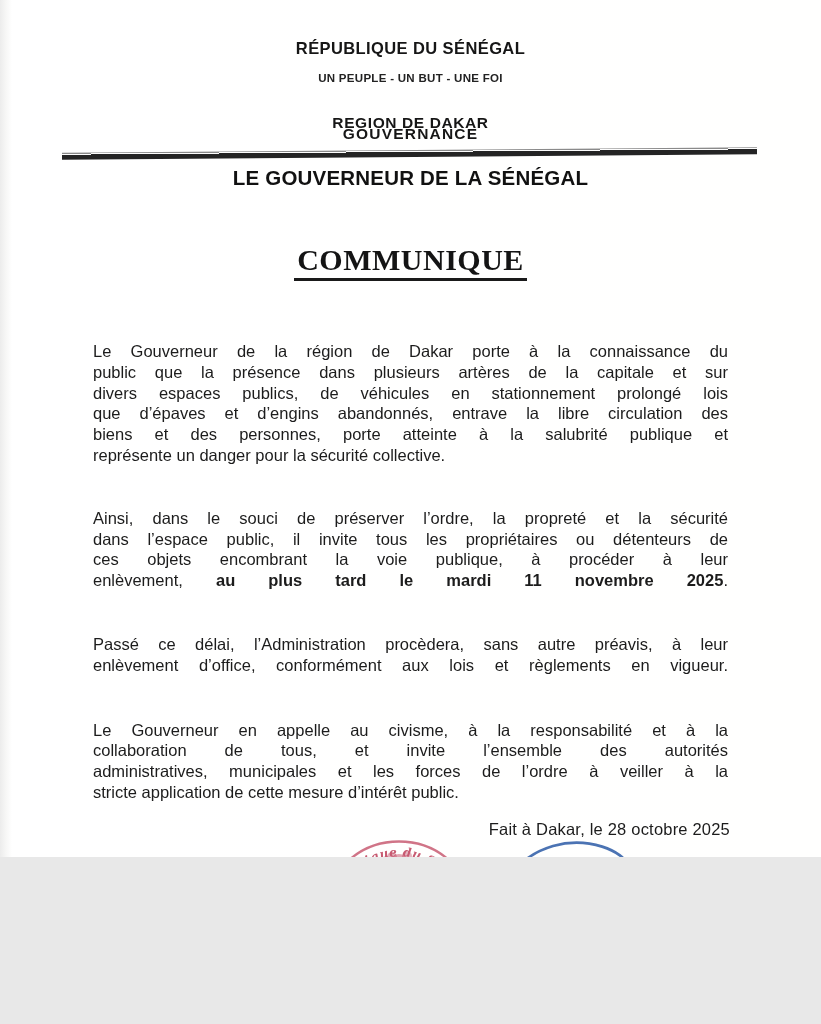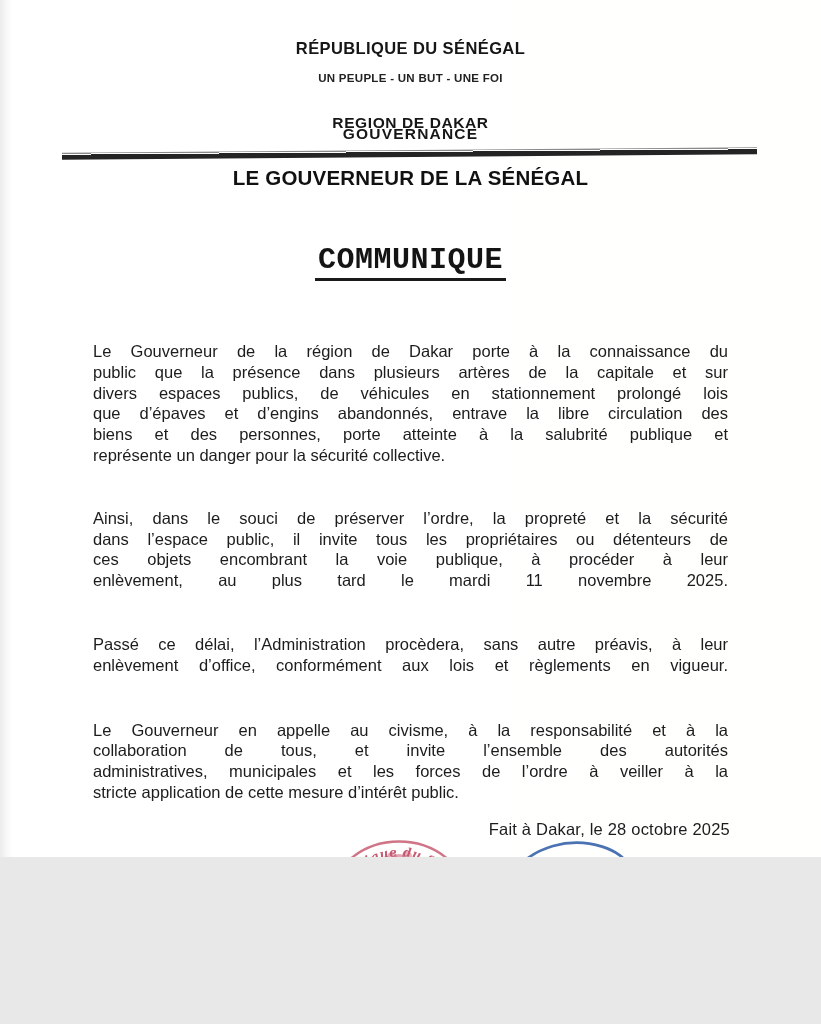--- a/index.html
+++ b/index.html
@@ -19,36 +19,36 @@
   .h-gov{top:125px;font-size:15.5px;font-weight:bold;letter-spacing:1.2px;color:#161616;}
   .bar{
     position:absolute;top:150px;left:62px;width:695px;height:7px;
     background:linear-gradient(#8a8a8a 0 1px,#fdfdfd 1px 2px,#242424 2px 100%);
     transform:rotate(-0.45deg);
   }
   .h-issuer{top:166px;font-size:20.5px;font-weight:bold;letter-spacing:.2px;color:#111;}
   .title-wrap{top:243px;}
   .title-wrap span{
     display:inline-block;
-    font-family:Liberation Mono, monospace;
+    font-family:Liberation Serif, serif;
     font-size:30px;font-weight:bold;letter-spacing:.5px;color:#141414;
     border-bottom:3.5px solid #1a1a1a;
     padding:0 3px 1px 3px;
   }
   .body-block{
     position:absolute;top:325px;left:77px;width:667px;
     font-size:16.5px;line-height:20.8px;color:#1c1c1c;
   }
   .para{margin:16px;}
   .para.m2{margin-top:42px;}
   .para.m3{margin-top:43.5px;}
   .para.m4{margin-top:43.5px;}
   .line{text-align:justify;text-align-last:justify;white-space:nowrap;}
   .line.last{text-align:right;text-align-last:left;}
-  .b{font-weight:normal;}
+  .b{font-weight:bold;}
   .dateline{
     position:absolute;top:820px;right:91px;
     font-size:16.5px;color:#1c1c1c;letter-spacing:.2px;
   }
   .stamp-svg{position:absolute;left:324px;top:838px;opacity:.9;}
   .sig-svg{position:absolute;left:278px;top:833px;}
   .sig-name{
     position:absolute;left:513px;top:915px;
     font-size:24px;font-weight:bold;letter-spacing:.4px;color:#141414;
   }

